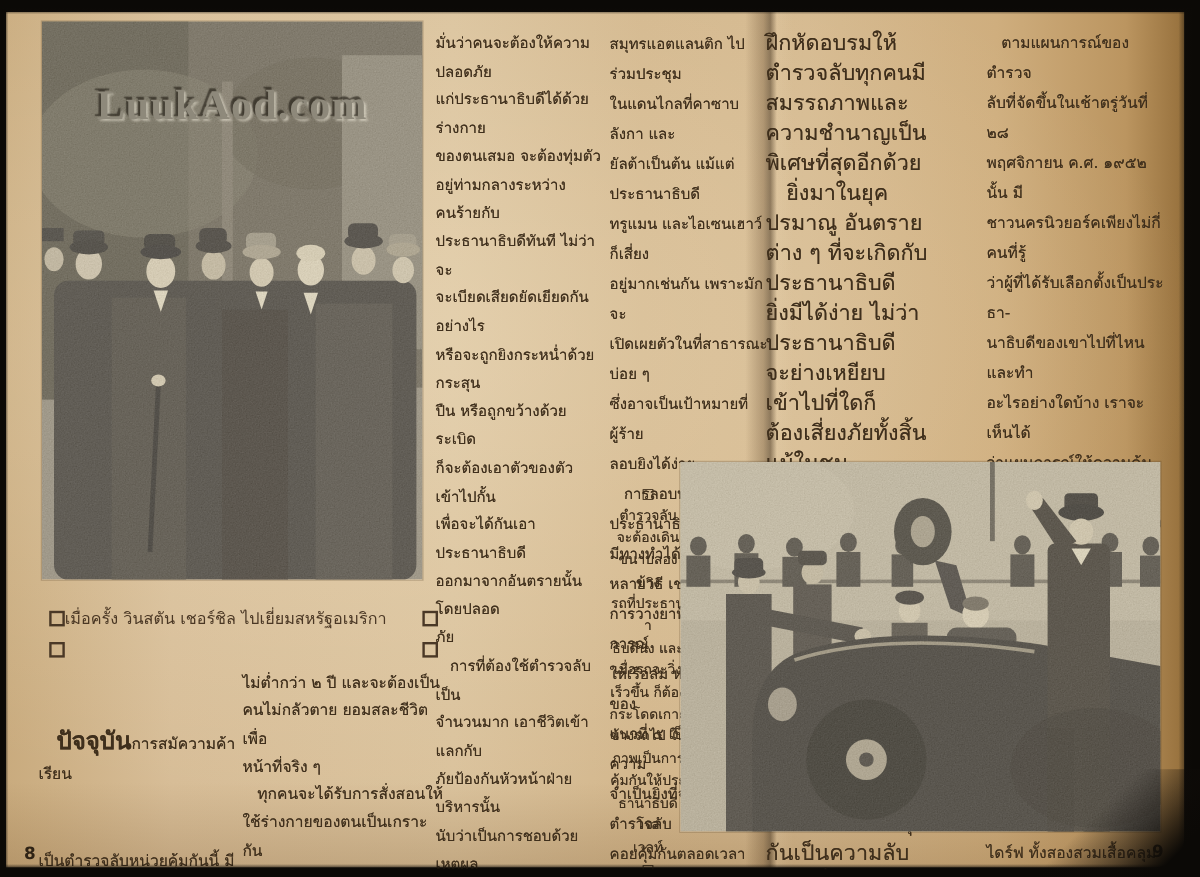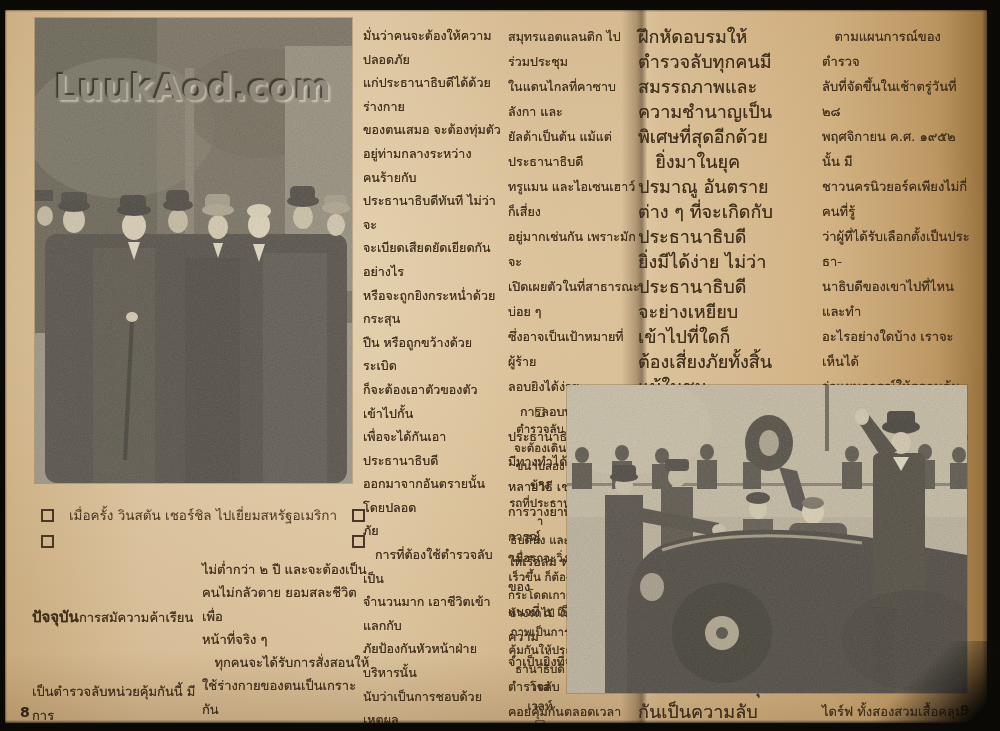--- a/index.html
+++ b/index.html
@@ -16,42 +16,42 @@
   .photo{position:absolute;box-shadow:0 0 0 1px rgba(80,60,35,0.25);}
   .photo svg{display:block;}
   .watermark{position:absolute;top:50px;left:0;right:0;text-align:center;
     font-weight:bold;font-size:35px;letter-spacing:1px;color:#8f8a7c;opacity:0.95;
     text-shadow:-2px -2px 1px rgba(28,23,16,0.65), 2px 2px 2px rgba(248,242,226,0.55);}
   .tcol{position:absolute;white-space:pre-wrap;color:#3f2f1c;
     text-shadow:0 0 0.5px rgba(63,47,28,0.7);}
   .caption{position:absolute;left:36px;top:492px;width:324px;font-size:13.5px;color:#4a3724;}
   .cap-line{display:flex;align-items:center;justify-content:space-between;height:26px;}
   .sq{display:inline-block;width:9px;height:9px;border:2px solid #4a3826;flex:0 0 auto;}
-  .cap-txt{flex:1;text-align:center;}
-  .lead{font-weight:bold;font-size:15px;}
+  .cap-txt{flex:1;text-align:left;}
+  .lead{font-weight:bold;font-size:20px;margin-left:15px;}
   .pagenum{position:absolute;font-size:14px;font-weight:bold;color:#2f2315;}
   .edge-top{position:absolute;left:0;top:0;width:100%;height:12px;
     background:linear-gradient(180deg,#0b0906 55%,rgba(20,14,9,0) 100%);}
   .edge-bottom{position:absolute;left:0;bottom:0;width:100%;height:11px;
     background:linear-gradient(0deg,#0b0906 55%,rgba(20,14,9,0) 100%);}
   .edge-left{position:absolute;left:0;top:0;width:7px;height:100%;
     background:linear-gradient(90deg,#0b0906 35%,rgba(20,14,9,0) 100%);}
   .edge-right{position:absolute;right:0;top:0;width:18px;height:100%;
     background:linear-gradient(270deg,#0b0906 30%,rgba(20,14,9,0) 100%);}
   .corner-br{position:absolute;right:0;bottom:0;width:150px;height:90px;
     background:linear-gradient(315deg,#0b0906 16%,rgba(14,11,8,0.55) 34%,rgba(14,11,8,0) 58%);}
 </style>
 </head>
 <body>
 
 <div id="stage">
   <div class="paper">
     <div class="gutter"></div>
 
-    <div class="photo" style="left:30px;top:8px;width:317px;height:465px;">
+    <div class="photo" style="left:30px;top:8px;width:317px;height:465px;font-family:Liberation Serif, serif;">
       <svg width="317" height="465" viewBox="0 0 317 465">
         <defs>
           <filter id="noiseL" x="0" y="0" width="100%" height="100%">
             <feTurbulence type="fractalNoise" baseFrequency="0.85" numOctaves="2"></feTurbulence>
             <feColorMatrix type="matrix" values="0.33 0.33 0.33 0 0.25  0.33 0.33 0.33 0 0.22  0.33 0.33 0.33 0 0.16  0 0 0 0 0.30"></feColorMatrix>
           </filter>
         </defs>
         <rect width="317" height="465" fill="#847c6a"></rect>
         <rect width="317" height="305" fill="#575040"></rect>
         <rect width="122" height="315" fill="#454030"></rect>

